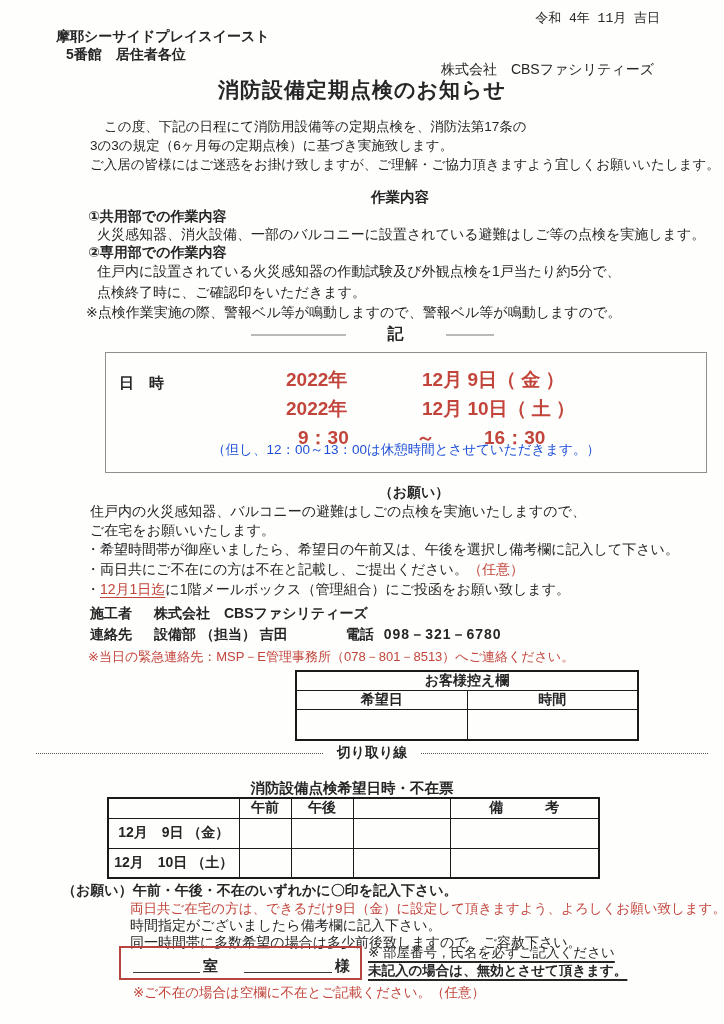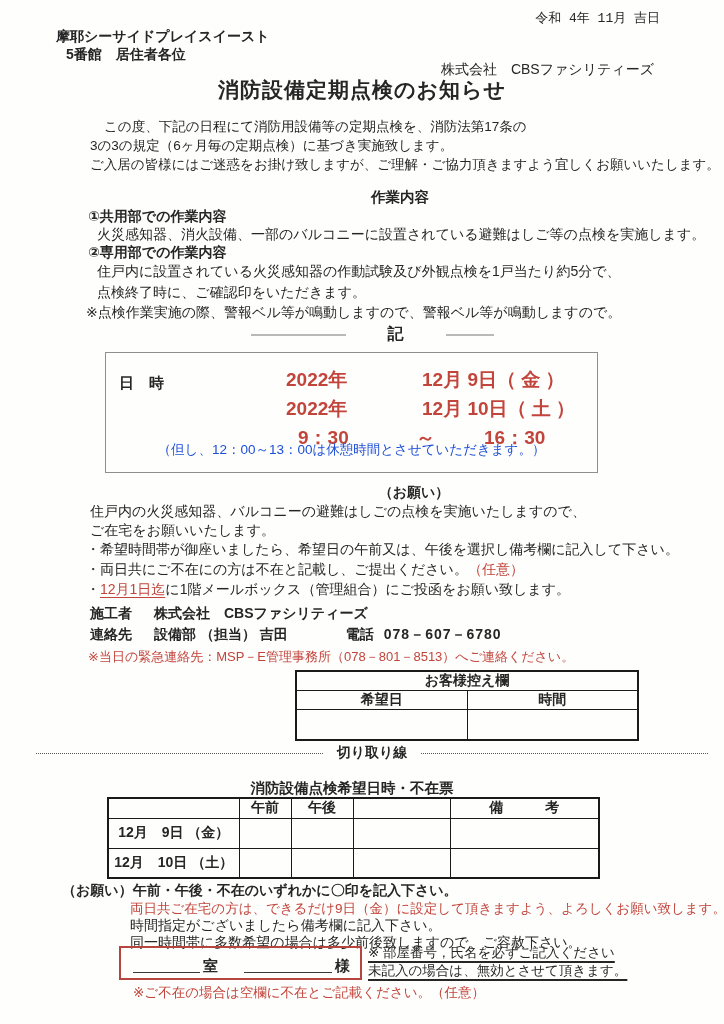--- a/index.html
+++ b/index.html
@@ -41,21 +41,21 @@
 
   
   .l-ki { top:324px; left:0; width:100%; display:flex; justify-content:center;
           align-items:center; column-gap:42px; transform:translateX(10px); }
   .ki-text { font-size:16px; font-weight:bold; }
   .ki-dash { border-top:2px solid #b9b9b9; }
   .ki-dash-l { width:95px; }
   .ki-dash-r { width:48px; }
 
   
-  .l-sched { top:352px; left:105px; width:493px; height:121px;
+  .l-sched { top:352px; left:105px; width:602px; height:121px;
              border:1.5px solid #8f8f8f; }
   .s-label { position:absolute; top:21px; left:13px; font-size:15px;
              font-weight:bold; }
   .s-rows  { position:absolute; top:14px; left:0; right:0; }
   .s-row   { position:relative; height:29px; font-size:19px; font-weight:bold;
              color:var(--red,#c2453c); }
   .s-year  { position:absolute; left:180px; }
   .s-date  { position:absolute; left:316px; }
   .s-t1    { position:absolute; left:192px; }
   .s-tld   { position:absolute; left:310px; }
@@ -119,21 +119,21 @@
   .l-roombox { top:946px; left:119px; width:243px; height:34px;
                border:2px solid var(--box_red,#b5453e);
                display:flex; align-items:flex-end; padding:0 10px 5px 12px; }
   .rb-line { border-bottom:1.5px solid #3a3a3a; height:14px; display:inline-block; }
   .rb-u1 { width:70px; }
   .rb-u2 { width:92px; margin-left:26px; }
   .rb-suffix { font-size:15px; font-weight:bold; margin-left:3px; line-height:1; }
   .l-fn1 { top:944px; left:368px; font-weight:normal; font-size:13.5px;
            text-decoration:underline; text-decoration-thickness:1.5px;
            text-underline-offset:4px; }
-  .l-fn2 { top:962px; left:368px; font-weight:normal; font-size:13.5px;
+  .l-fn2 { top:962px; left:368px; font-weight:bold; font-size:13.5px;
            text-decoration:underline; text-decoration-thickness:1.5px;
            text-underline-offset:4px; }
   .l-fn3 { top:984px; left:133px; font-size:13.5px; }
 </style>
 </head>
 <body>
 
 <div class="page">
 
   <div class="abs l-topdate">令和 4年 11月 吉日</div>
@@ -190,21 +190,21 @@
     <span>・両日共にご不在にの方は不在と記載し、ご提出ください。</span><span class="red">（任意）</span>
   </div>
   <div class="abs l-rb3">
     <span>・</span><span class="u-red">12月1日迄</span><span>に1階メールボックス（管理組合）にご投函をお願い致します。</span>
   </div>
 
   <div class="abs l-c1">
     <span>施工者</span><span class="c-gap">株式会社　CBSファシリティーズ</span>
   </div>
   <div class="abs l-c2">
-    <span>連絡先</span><span class="c-gap">設備部 （担当） 吉田</span><span class="c-phone">電話</span><span class="c-phnum">078－607－6780</span>
+    <span>連絡先</span><span class="c-gap">設備部 （担当） 吉田</span><span class="c-phone">電話</span><span class="c-phnum">098－321－6780</span>
   </div>
   <div class="abs l-cem red">※当日の緊急連絡先：MSP－E管理事務所（078－801－8513）へご連絡ください。</div>
 
   <div class="abs l-copytable">
     <table class="copy-table">
       <tbody>
         <tr class="ct-h">
           <td colspan="2">お客様控え欄</td>
         </tr>
         <tr class="ct-h">

